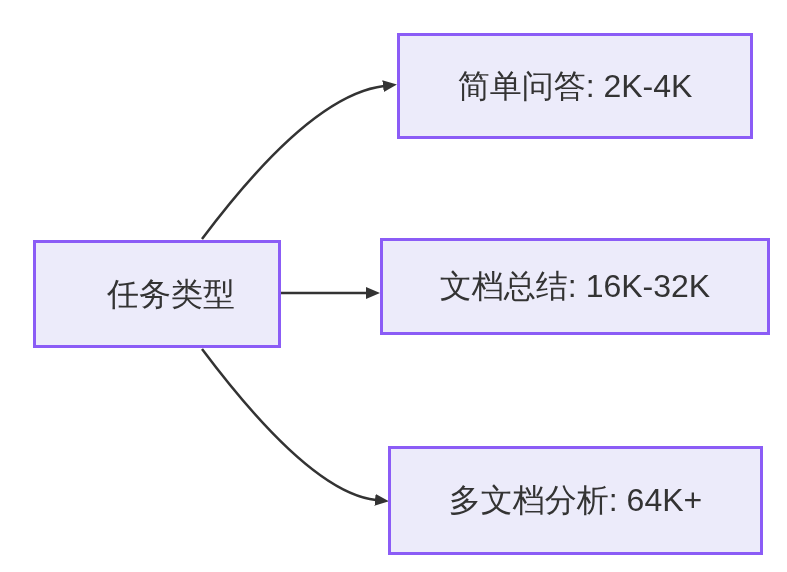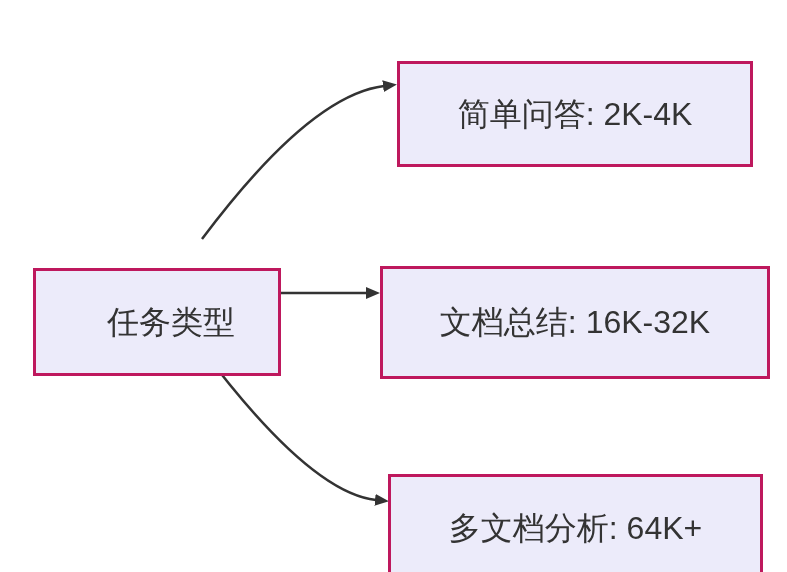--- a/index.html
+++ b/index.html
@@ -20,34 +20,33 @@
     left: 0;
     top: 0;
     width: 787px;
     height: 572px;
     pointer-events: none;
   }
   .node {
     position: absolute;
     box-sizing: border-box;
     background: #ecebfa;
-    border: 3px solid #be185d;
+    border: 3px solid #8b5cf6;
     display: flex;
     align-items: center;
     justify-content: center;
     color: #333333;
     font-size: 32px;
     line-height: 1.2;
     text-align: center;
     white-space: nowrap;
-    margin-top: 28px;
   }
   .node-root   { left: 33px;  top: 240px; width: 248px; height: 108px; padding-left: 28px; }
   .node-top    { left: 397px; top: 33px;  width: 356px; height: 106px; }
-  .node-middle { left: 380px; top: 238px; width: 390px; height: 113px; }
+  .node-middle { left: 380px; top: 238px; width: 390px; height: 97px; }
   .node-bottom { left: 388px; top: 446px; width: 375px; height: 109px; align-items: center; }
   .edge {
     fill: none;
     stroke: #333333;
     stroke-width: 2.5;
   }
 </style>
 </head>
 <body>
 

